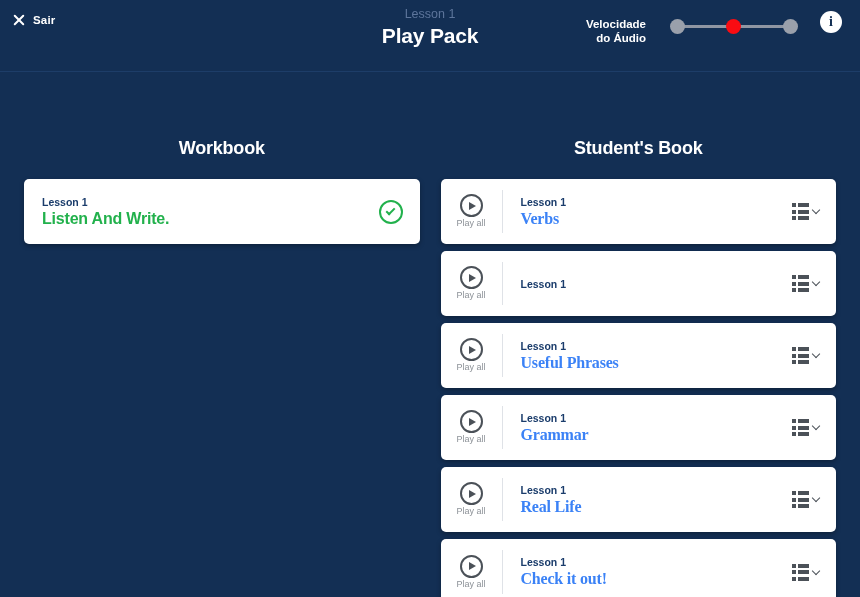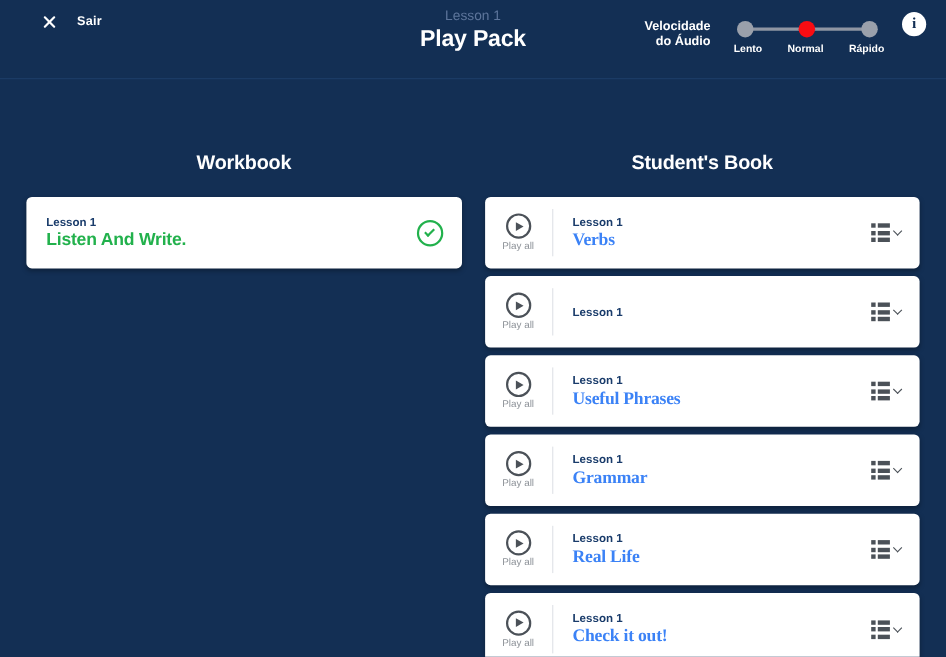--- a/index.html
+++ b/index.html
@@ -10,22 +10,22 @@
     overflow: hidden;
   }
 
   
   .header {
     position: relative;
     height: 72px;
     border-bottom: 1px solid #1d3d68;
   }
   .exit-btn {
-    position: absolute; left: 38px; top: 13px;
-    display: flex; align-items: center; gap: 18px;
+    position: absolute; left: 12px; top: 13px;
+    display: flex; align-items: center; gap: 7px;
     cursor: pointer; user-select: none;
   }
   .exit-x {
     width: 14px; height: 14px; position: relative; display: block;
   }
   .exit-x:before, .exit-x:after {
     content: ""; position: absolute; left: 0; top: 6px;
     width: 14px; height: 2px; background: #ffffff; border-radius: 1px;
   }
   .exit-x:before { transform: rotate(45deg); }
@@ -183,25 +183,20 @@
   <div class="speed-box">
     <div class="speed-label">
       <div>Velocidade</div>
       <div>do Áudio</div>
     </div>
     <div class="slider-wrap">
       <div class="slider-track"></div>
       <div class="slider-dot d0"></div>
       <div class="slider-dot d1"></div>
       <div class="slider-dot d2"></div>
-      <div class="slider-ticks">
-        <span>Lento</span>
-        <span>Normal</span>
-        <span>Rápido</span>
-      </div>
     </div>
   </div>
 
   <div class="info-icon">i</div>
 </div>
 
 <div class="content">
 
   <div class="column">
     <div class="col-title">Workbook</div>

